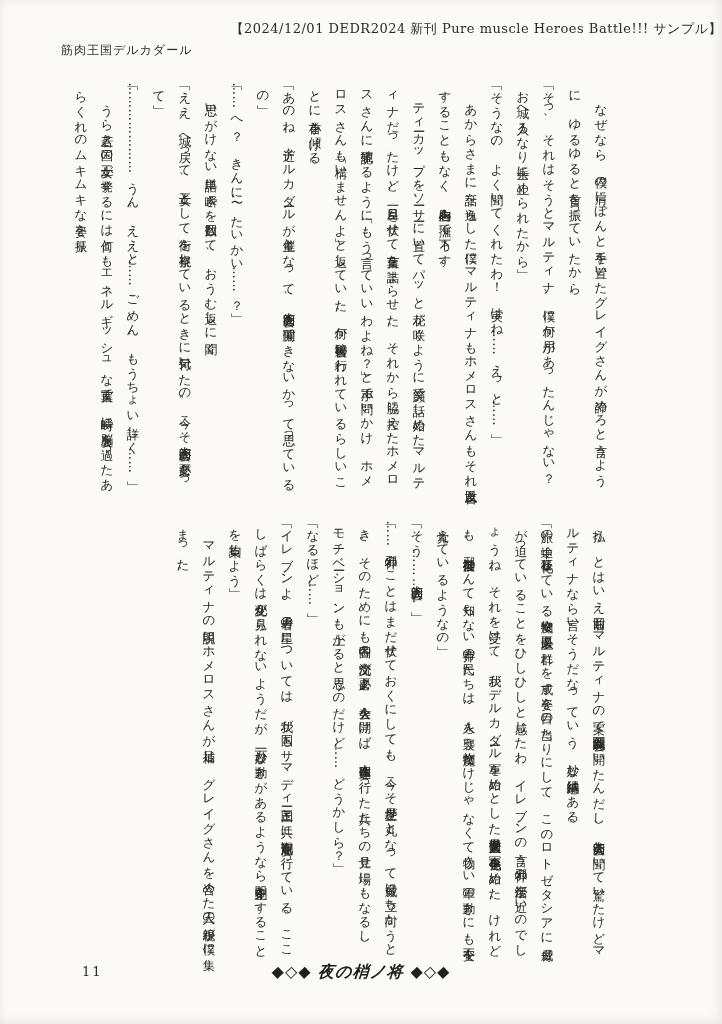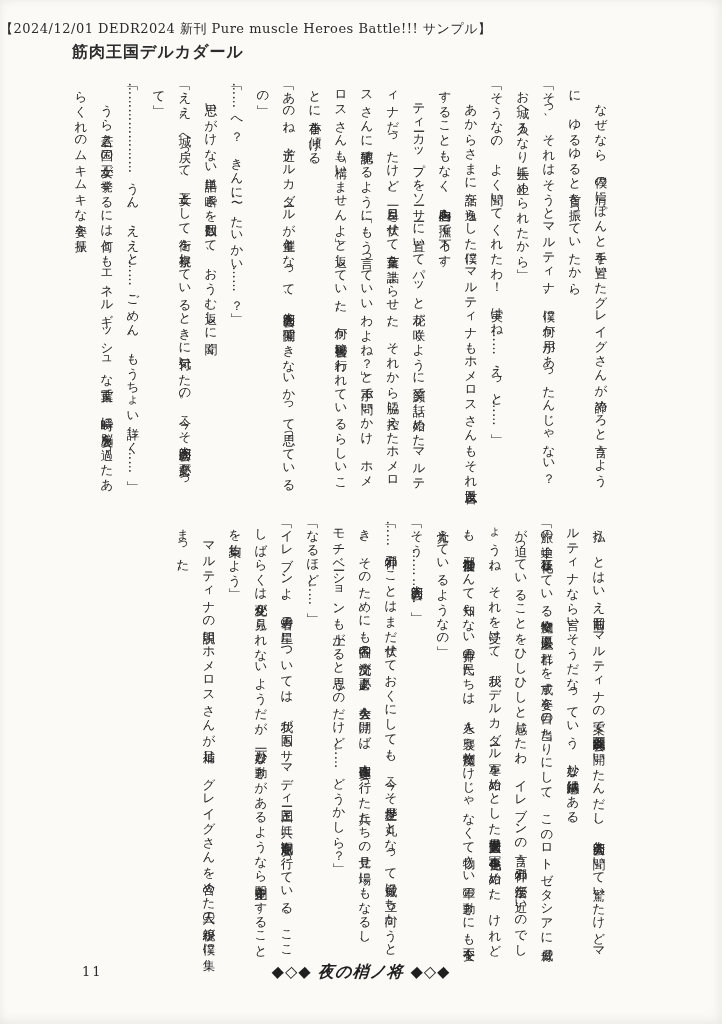--- a/index.html
+++ b/index.html
@@ -12,30 +12,29 @@
   .page {
     position: relative;
     width: 722px; height: 1024px;
     background: #fbfaf7;
     color: #2b2b2b;
     box-shadow: inset -3px -3px 12px rgba(0,0,0,0.06), inset 2px 2px 8px rgba(0,0,0,0.03);
   }
   .header-line1 {
     position: absolute;
     top: 20px; left: 0; width: 100%;
-    text-align: left;
+    text-align: right;
     font-size: 13px;
     letter-spacing: 0.5px;
   }
   .header-line2 {
     position: absolute;
-    top: 42px; left: 72px;
-    font-size: 16px;
+    top: 42px; left: 61px;
+    font-size: 12px;
     letter-spacing: 1px;
-    font-weight: bold;
   }
   .vblock {
     position: absolute;
     writing-mode: vertical-rl;
     -webkit-writing-mode: vertical-rl;
     text-orientation: mixed;
     font-size: 12.5px;
     line-height: 26px;
     letter-spacing: 0.5px;
     color: #262626;

